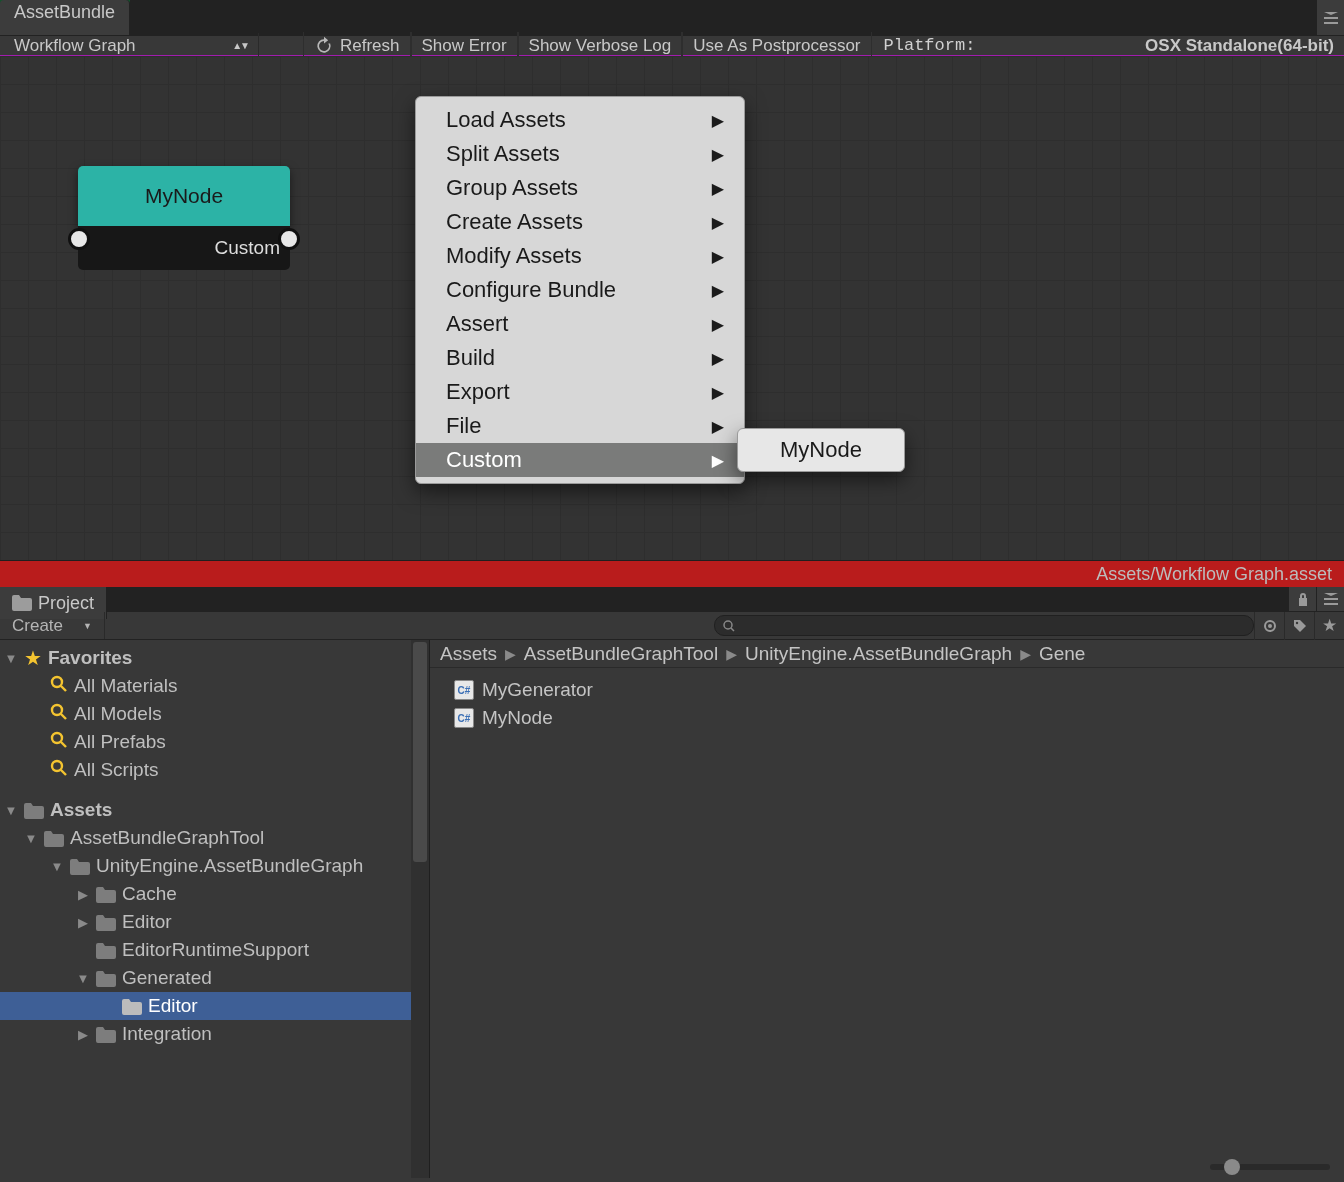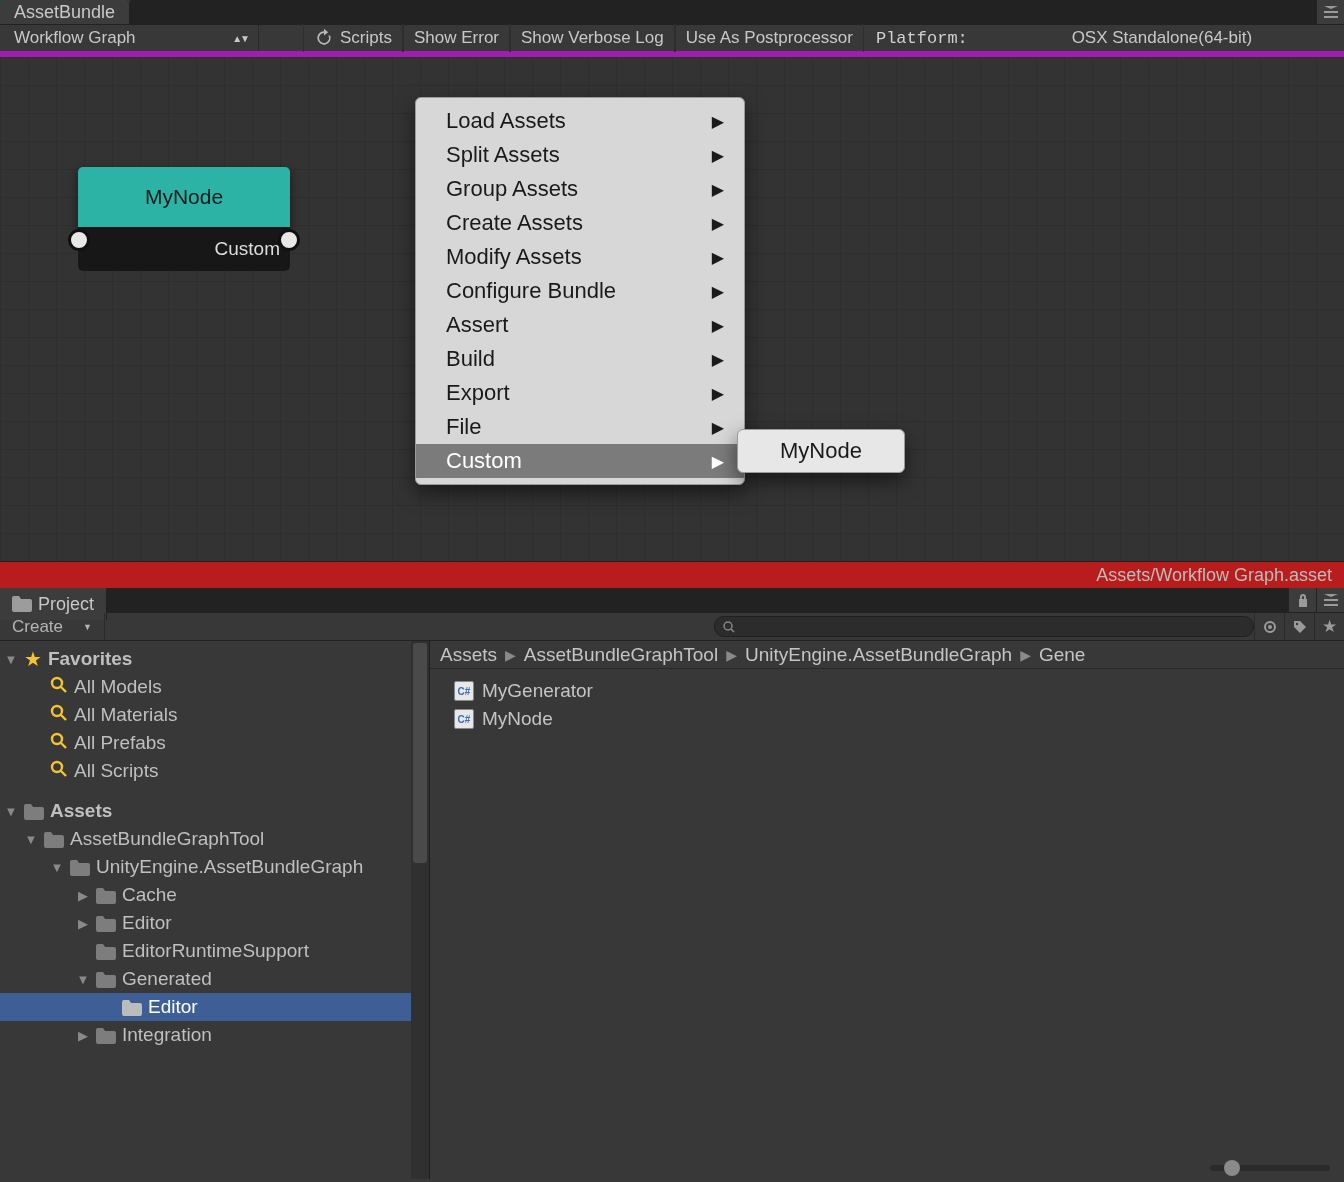--- a/index.html
+++ b/index.html
@@ -1,32 +1,32 @@
 <!DOCTYPE html>
 <html><head>
 <meta charset="utf-8">
 <style>
   * { margin:0; padding:0; box-sizing:border-box; font-family:"Lucida Grande","Segoe UI",Arial,sans-serif; }
   body { background:#383838; color:#B4B4B4; width:1344px; height:1182px; overflow:hidden; }
 
   
-  .tab-strip { height:25px; background:#14532d; display:flex; border-bottom:1px solid #222;}
+  .tab-strip { height:36px; background:#14532d; display:flex; border-bottom:1px solid #222;}
   .tab-strip .tab { background:#3c3c3c; color:#C8C8C8; font-size:18px; padding:2px 14px; border-right:1px solid #222; border-top-left-radius:4px; border-top-right-radius:4px;}
   .tab-strip .spacer { flex:1; background:#222;}
   .tab-strip .mini { width:28px; background:#3c3c3c; border-left:1px solid #222; display:flex; align-items:center; justify-content:center;}
   .mini svg { width:14px; height:12px; }
 
   
-  .toolbar { height:32px; background:#383838; display:flex; align-items:center; border-bottom:6px solid #a21caf; font-size:17px; color:#C8C8C8;}
+  .toolbar { height:20px; background:#383838; display:flex; align-items:center; border-bottom:1px solid #a21caf; font-size:17px; color:#C8C8C8;}
   .toolbar .dropdown { width:255px; height:26px; margin:0 4px; display:flex; align-items:center; padding:0 10px; border-right:1px solid #2a2a2a;}
   .toolbar .db-caret { margin-left:auto; font-size:10px; letter-spacing:-2px;}
   .toolbar .tbtn { height:28px; padding:0 10px; border-left:1px solid #2e2e2e; border-right:1px solid #2e2e2e; display:flex; align-items:center; gap:6px;}
   .toolbar .refresh-icn { width:20px; height:20px; }
   .toolbar .label-only { padding:0 12px; color:#d0d0d0;font-family:Liberation Mono, monospace;}
-  .toolbar .plat-dd { flex:1; padding:0 10px; display:flex; justify-content:center;}
+  .toolbar .plat-dd { flex:1; padding:0 10px; display:flex; justify-content:flex-end;font-weight:bold;}
 
   
   .graph { position:relative; height:504px; background:#333;
     background-image:linear-gradient(#2e2e2e 1px,transparent 1px),linear-gradient(90deg,#2e2e2e 1px,transparent 1px);
     background-size:28px 28px; }
   .node { position:absolute; left:78px; top:110px; width:212px; height:104px; }
   .node-head { height:60px; background:#2cb3a6; border-radius:5px 5px 0 0; display:flex; align-items:center; justify-content:center; color:#1a1a1a; font-size:21px; box-shadow:0 4px 10px rgba(0,0,0,.5);}
   .node-body { height:44px; background:#171717; border-radius:0 0 5px 5px; display:flex; align-items:center; justify-content:flex-end; padding:0 10px; color:#ddd; font-size:19px;}
   .port { position:absolute; width:22px; height:22px; border-radius:50%; background:#e7e7e7; border:3px solid #101010; top:62px;}
   .port.left { left:-10px;}
@@ -94,21 +94,21 @@
 <div class="toolbar">
   <div class="dropdown">
     <span>Workflow Graph</span>
     <span class="db-caret">▲▼</span>
   </div>
   <div style="width:40px"></div>
   <div class="tbtn">
     <svg class="refresh-icn" viewBox="0 0 24 24">
         <path fill="#b8b8b8" d="M12 4a8 8 0 1 0 7.4 5h-2.2A6 6 0 1 1 12 6v3l5-4-5-4v3z"></path>
       </svg>
-    <span>Scripts</span>
+    <span>Refresh</span>
   </div>
   <div class="tbtn">
       <span>Show Error</span>
     </div>
   <div class="tbtn">
       <span>Show Verbose Log</span>
     </div>
   <div class="tbtn">
       <span>Use As Postprocessor</span>
     </div>
@@ -232,28 +232,28 @@
     <div class="trow ind1">
         <span class="tw">▼</span>
         <span class="star">★</span>
         <b>Favorites</b>
       </div>
     <div class="trow ind3">
         <span class="mag"><svg width="18" height="18" viewBox="0 0 18 18">
             <circle cx="7" cy="7" r="5" fill="none" stroke="#f4c430" stroke-width="2.4"></circle>
             <path d="M11 11l5 5" stroke="#f4c430" stroke-width="2.4"></path>
           </svg></span>
-        <span>All Models</span>
+        <span>All Materials</span>
       </div>
     <div class="trow ind3">
         <span class="mag"><svg width="18" height="18" viewBox="0 0 18 18">
             <circle cx="7" cy="7" r="5" fill="none" stroke="#f4c430" stroke-width="2.4"></circle>
             <path d="M11 11l5 5" stroke="#f4c430" stroke-width="2.4"></path>
           </svg></span>
-        <span>All Materials</span>
+        <span>All Models</span>
       </div>
     <div class="trow ind3">
         <span class="mag"><svg width="18" height="18" viewBox="0 0 18 18">
             <circle cx="7" cy="7" r="5" fill="none" stroke="#f4c430" stroke-width="2.4"></circle>
             <path d="M11 11l5 5" stroke="#f4c430" stroke-width="2.4"></path>
           </svg></span>
         <span>All Prefabs</span>
       </div>
     <div class="trow ind3">
         <span class="mag"><svg width="18" height="18" viewBox="0 0 18 18">

